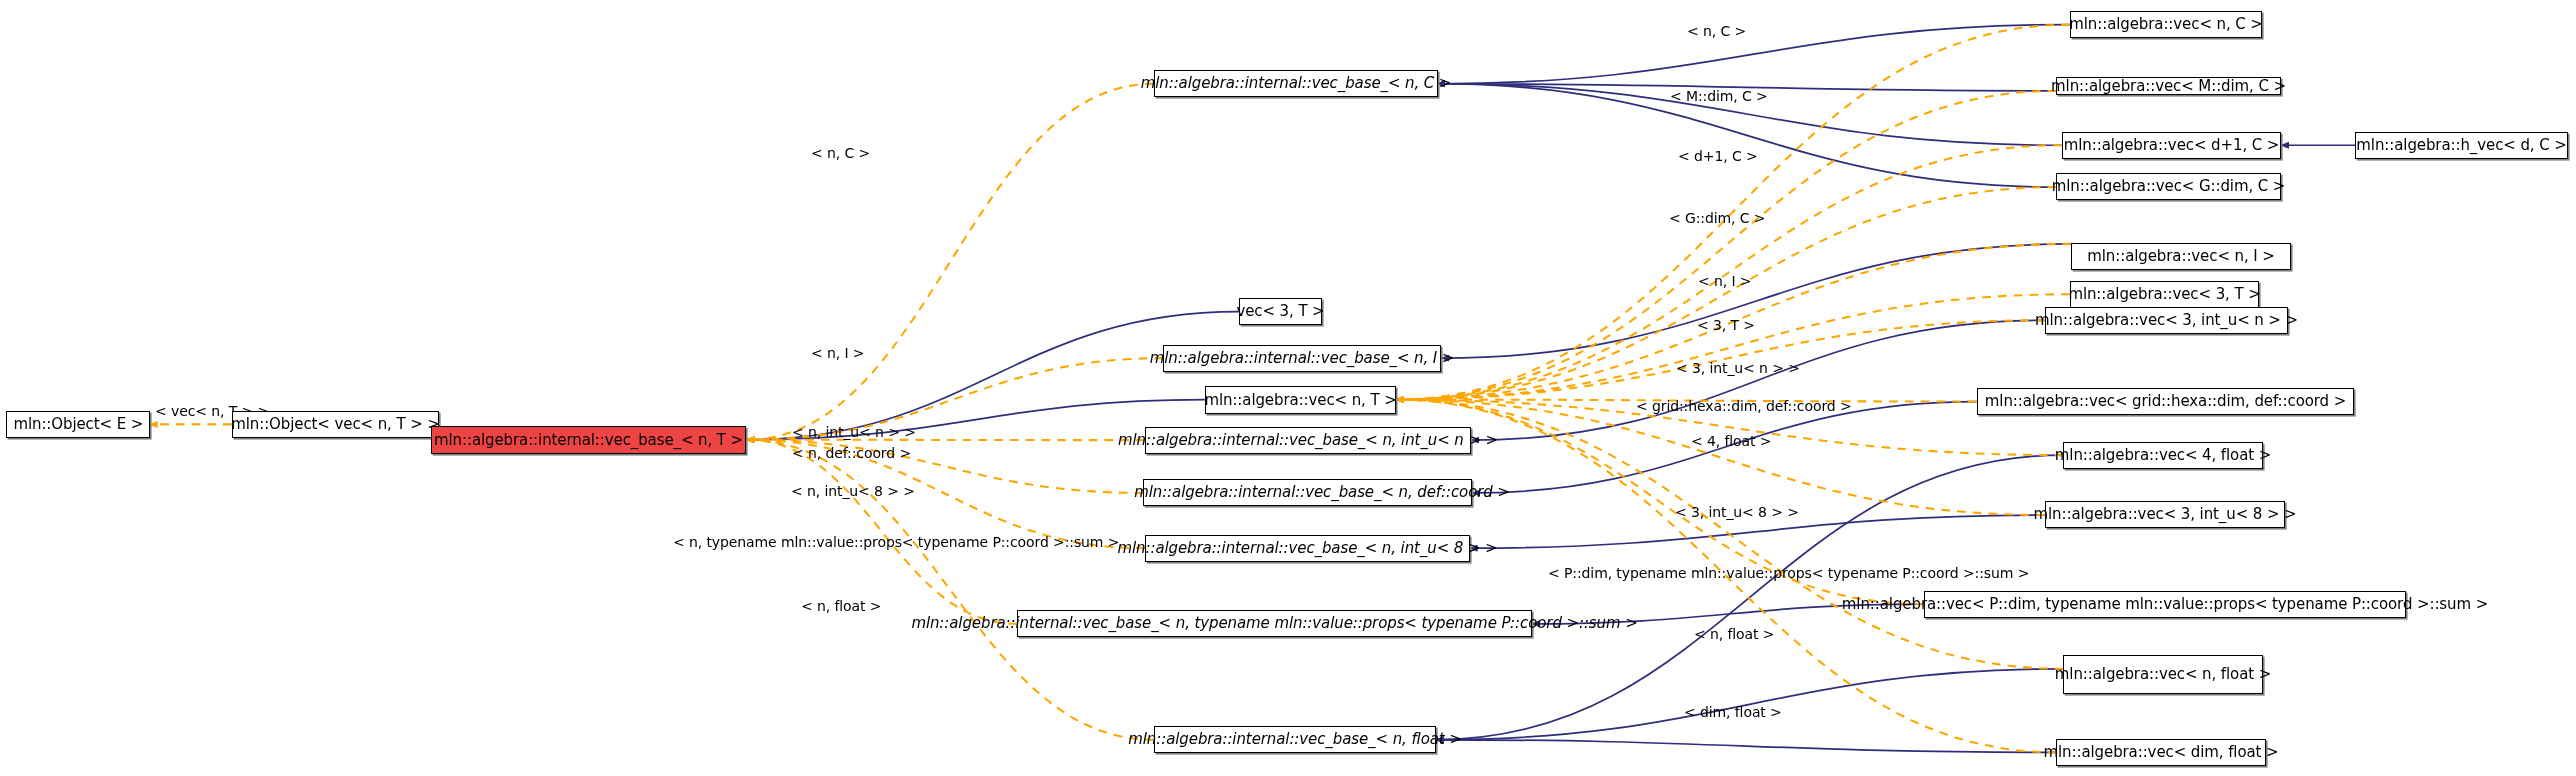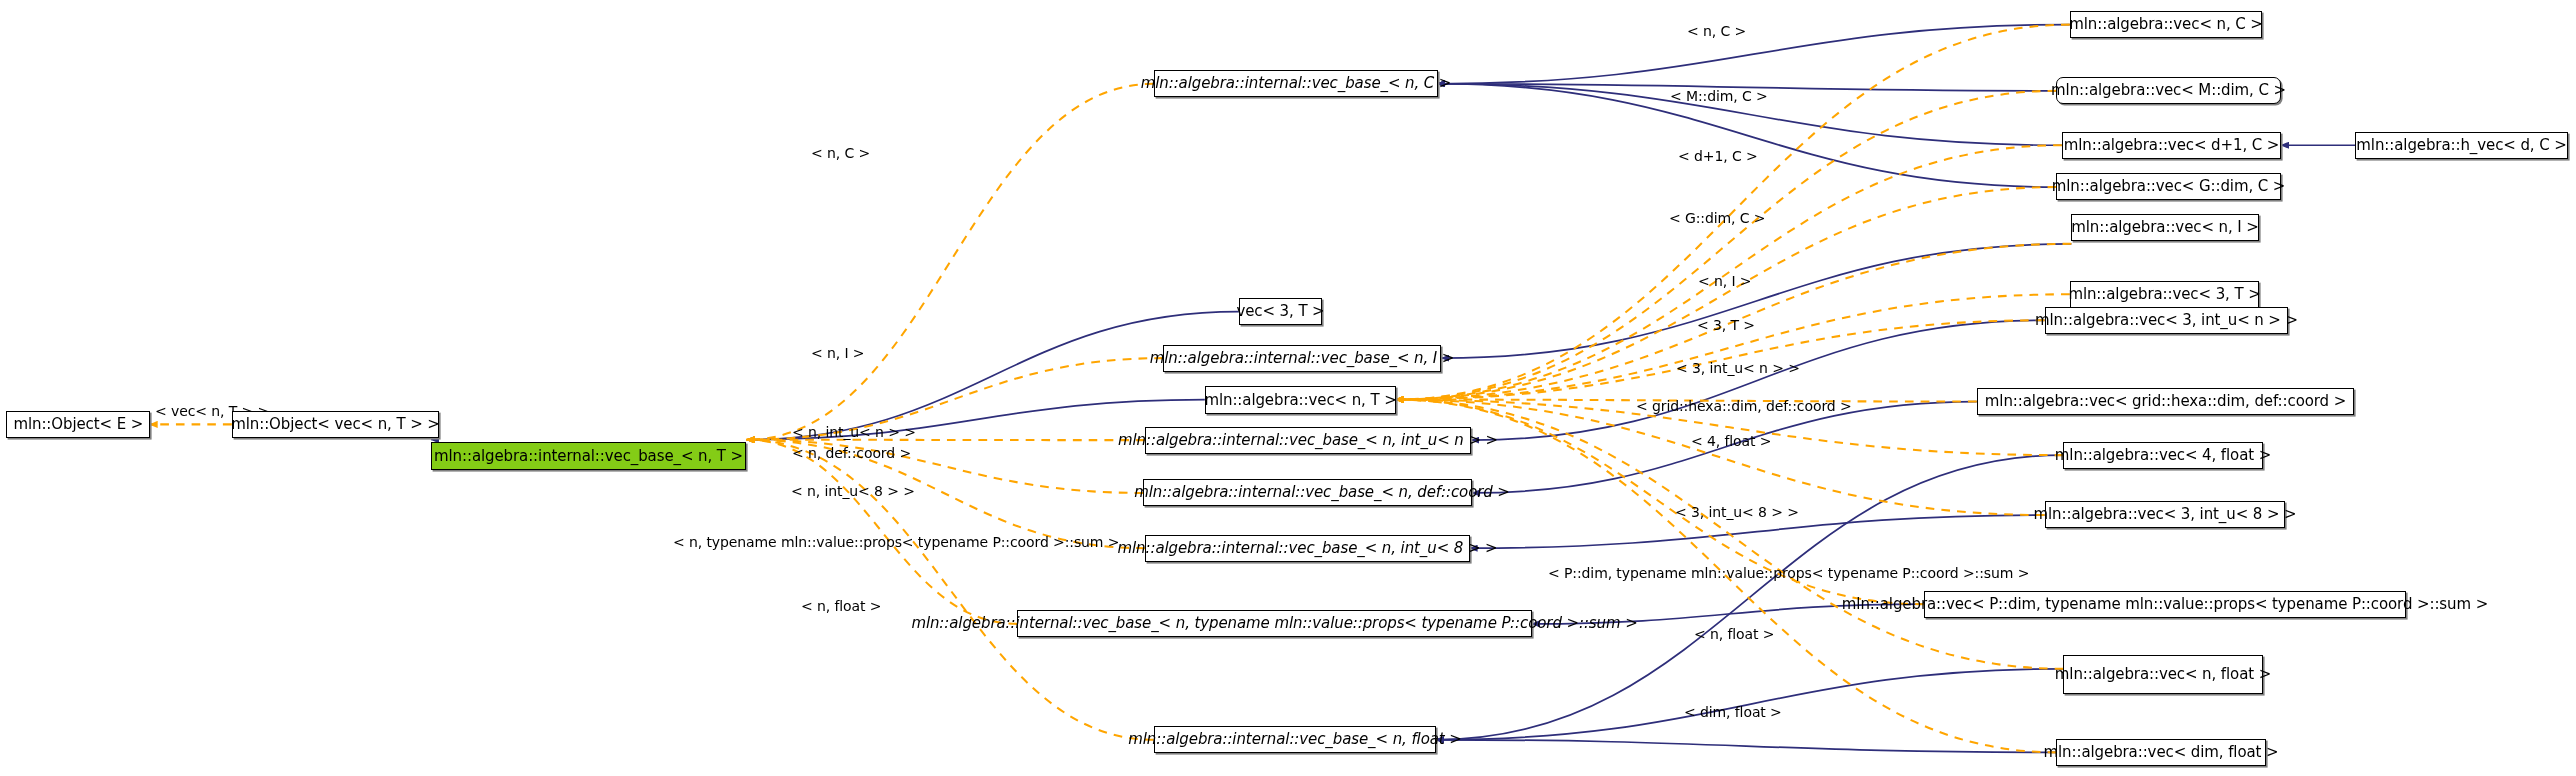--- a/index.html
+++ b/index.html
@@ -22,21 +22,21 @@
     align-items:center;
     justify-content:center;
     white-space:nowrap;
     font-size:15px;
     line-height:1;
     color:#000000;
     letter-spacing:-0.1px;
     padding:0 7px;
     z-index:5;
   }
-  .node.current{background:#84cc16;margin-top:16px;}
+  .node.current{background:#ef4444;}
   .node.italic{font-style:italic;}
   .elabel{
     position:absolute;
     font-size:14px;
     line-height:1;
     color:#000000;
     white-space:nowrap;
     background:transparent;
     z-index:4;
     letter-spacing:-0.1px;
@@ -103,25 +103,25 @@
     <div class="node italic" style="left: 1154px; top: 70px; width: 284px; height: 27px;">mln::algebra::internal::vec_base_&lt; n, C &gt;</div>
     <div class="node" style="left: 1239px; top: 298px; width: 83px; height: 27px;">vec&lt; 3, T &gt;</div>
     <div class="node italic" style="left: 1163px; top: 345px; width: 278px; height: 27px;">mln::algebra::internal::vec_base_&lt; n, I &gt;</div>
     <div class="node" style="left: 1205px; top: 386px; width: 191px; height: 28px;">mln::algebra::vec&lt; n, T &gt;</div>
     <div class="node italic" style="left: 1145px; top: 427px; width: 326px; height: 27px;">mln::algebra::internal::vec_base_&lt; n, int_u&lt; n &gt; &gt;</div>
     <div class="node italic" style="left: 1143px; top: 479px; width: 329px; height: 27px; padding-left: 36px;">mln::algebra::internal::vec_base_&lt; n, def::coord &gt;</div>
     <div class="node italic" style="left: 1145px; top: 535px; width: 325px; height: 27px;">mln::algebra::internal::vec_base_&lt; n, int_u&lt; 8 &gt; &gt;</div>
     <div class="node italic" style="left: 1017px; top: 610px; width: 515px; height: 27px;">mln::algebra::internal::vec_base_&lt; n, typename mln::value::props&lt; typename P::coord &gt;::sum &gt;</div>
     <div class="node italic" style="left: 1154px; top: 726px; width: 282px; height: 27px;">mln::algebra::internal::vec_base_&lt; n, float &gt;</div>
     <div class="node" style="left: 2070px; top: 11px; width: 192px; height: 27px;">mln::algebra::vec&lt; n, C &gt;</div>
-    <div class="node" style="left: 2056px; top: 77px; width: 225px; height: 27px; border-radius: 7px;">mln::algebra::vec&lt; M::dim, C &gt;</div>
+    <div class="node" style="left: 2056px; top: 77px; width: 225px; height: 18px;">mln::algebra::vec&lt; M::dim, C &gt;</div>
     <div class="node" style="left: 2062px; top: 132px; width: 219px; height: 27px;">mln::algebra::vec&lt; d+1, C &gt;</div>
     <div class="node" style="left: 2355px; top: 132px; width: 213px; height: 27px;">mln::algebra::h_vec&lt; d, C &gt;</div>
     <div class="node" style="left: 2056px; top: 173px; width: 225px; height: 27px;">mln::algebra::vec&lt; G::dim, C &gt;</div>
-    <div class="node" style="left: 2071px; top: 214px; width: 188px; height: 27px;">mln::algebra::vec&lt; n, I &gt;</div>
+    <div class="node" style="left: 2071px; top: 243px; width: 220px; height: 27px;">mln::algebra::vec&lt; n, I &gt;</div>
     <div class="node" style="left: 2070px; top: 281px; width: 189px; height: 27px;">mln::algebra::vec&lt; 3, T &gt;</div>
     <div class="node" style="left: 2045px; top: 307px; width: 243px; height: 27px;">mln::algebra::vec&lt; 3, int_u&lt; n &gt; &gt;</div>
     <div class="node" style="left: 1977px; top: 388px; width: 377px; height: 27px;">mln::algebra::vec&lt; grid::hexa::dim, def::coord &gt;</div>
     <div class="node" style="left: 2063px; top: 442px; width: 200px; height: 27px;">mln::algebra::vec&lt; 4, float &gt;</div>
     <div class="node" style="left: 2045px; top: 501px; width: 240px; height: 27px;">mln::algebra::vec&lt; 3, int_u&lt; 8 &gt; &gt;</div>
     <div class="node" style="left: 1924px; top: 591px; width: 482px; height: 27px;">mln::algebra::vec&lt; P::dim, typename mln::value::props&lt; typename P::coord &gt;::sum &gt;</div>
     <div class="node" style="left: 2063px; top: 655px; width: 200px; height: 39px;">mln::algebra::vec&lt; n, float &gt;</div>
     <div class="node" style="left: 2056px; top: 739px; width: 210px; height: 27px;">mln::algebra::vec&lt; dim, float &gt;</div>
     <div class="elabel" style="left: 155px; top: 404px;">&lt; vec&lt; n, T &gt; &gt;</div>
     <div class="elabel" style="left: 811px; top: 146px;">&lt; n, C &gt;</div>

